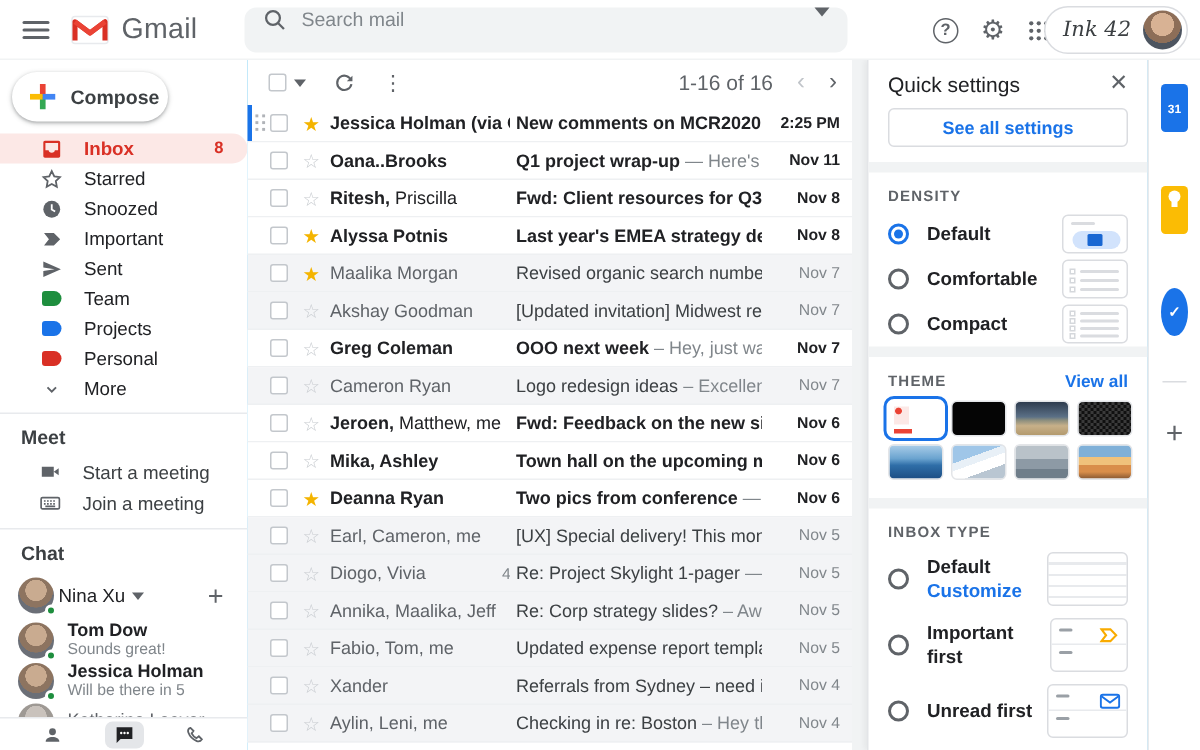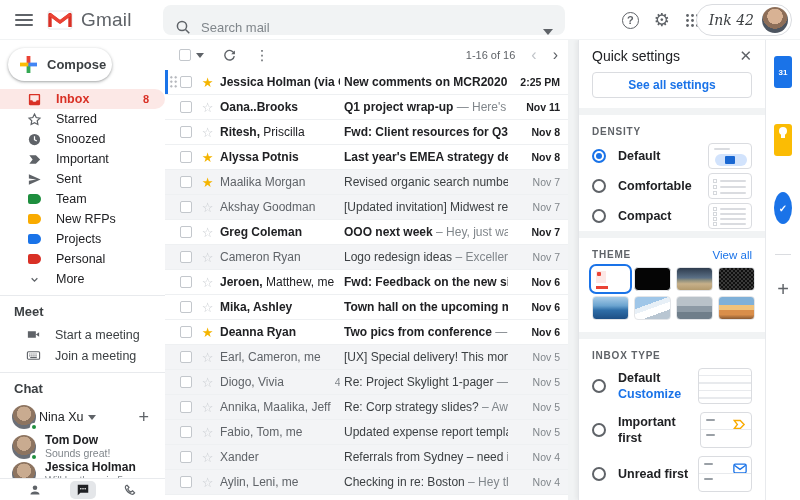--- a/index.html
+++ b/index.html
@@ -8,21 +8,21 @@
   .app { position:relative; width:800px; height:500px; overflow:hidden; background:#0ea5e9; }
 
   
   .topbar { position:absolute; top:0; left:0; right:0; height:40px; background:#fff;
             border-bottom:1px solid #f1f3f4; display:flex; align-items:center; z-index:5; }
   .burger { width:18px; height:12px; margin-left:15px; display:flex; flex-direction:column; justify-content:space-between; cursor:pointer; }
   .burger i { height:2px; background:#5f6368; border-radius:1px; }
   .brand { display:flex; align-items:center; gap:8px; margin-left:14px; }
   .brand-name { font-size:19px; color:#5f6368; letter-spacing:.2px; }
   .search { position:absolute; left:163px; top:5px; width:402px; height:30px; background:#f1f3f4;
-            border-radius:8px; display:flex; align-items:flex-end; padding:0 12px; gap:10px; }
+            border-radius:8px; display:flex; align-items:flex-start; padding:0 12px; gap:10px; }
   .search input { flex:1; border:0; outline:0; background:transparent; font-size:13px; color:#202124; font-family:inherit; }
   .search input::placeholder { color:#80868b; }
   .sopt { width:0; height:0; border-left:5px solid transparent; border-right:5px solid transparent; border-top:6px solid #5f6368; cursor:pointer; }
   .tb-actions { position:absolute; right:100px; top:0; height:40px; display:flex; align-items:center; gap:15px; }
   .helpq { width:17px; height:17px; border:1.6px solid #5f6368; border-radius:50%; color:#5f6368;
            font-size:11px; font-weight:bold; display:flex; align-items:center; justify-content:center; cursor:pointer; }
   .gear { font-size:18px; color:#5f6368; cursor:pointer; line-height:1; }
   .appsgrid { cursor:pointer; display:flex; }
   .account-pill { position:absolute; right:8px; top:4px; height:32px; border:1px solid #dadce0; border-radius:16px;
                   display:flex; align-items:center; gap:8px; padding:0 3px 0 12px; cursor:pointer; background:#fff; }
@@ -66,21 +66,21 @@
   .foot-ic { display:flex; align-items:center; justify-content:center; width:26px; height:18px; border-radius:5px; cursor:pointer; }
   .foot-ic.active { background:#e4e6e9; }
 
   
   .list { position:absolute; left:165px; top:40px; width:403px; bottom:0; background:#fff; }
   .list-toolbar { height:30px; display:flex; align-items:center; padding:0 10px 0 14px; }
   .cb { width:12px; height:12px; border:1.5px solid #c3c7cc; border-radius:2px; background:#fff; flex:0 0 12px; cursor:pointer; }
   .tb-caret { width:0; height:0; border-left:4px solid transparent; border-right:4px solid transparent; border-top:5px solid #5f6368; margin-left:5px; cursor:pointer; }
   .tb-ic { margin-left:18px; cursor:pointer; display:flex; align-items:center; color:#5f6368; }
   .kebab { font-size:14px; color:#5f6368; letter-spacing:0; }
-  .pagin { margin-left:auto; font-size:11px; color:#5f6368; }
+  .pagin { margin-left:auto; font-size:14px; color:#5f6368; }
   .pg-chev { font-size:16px; color:#5f6368; margin-left:16px; cursor:pointer; line-height:1; }
   .pg-chev.dis { color:#c0c4c9; }
   .rows { }
   .row { height:25px; display:flex; align-items:center; padding:0 8px 0 4px; position:relative;
          border-bottom:1px solid #eef0f2; background:#f3f4f6; cursor:pointer; }
   .row.unread { background:#fff; }
   .selbar { position:absolute; left:0; top:0; bottom:0; width:3px; background:#1a73e8; display:none; }
   .row.hover .selbar { display:block; }
   .drag { width:9px; height:14px; margin-right:2px; opacity:0;
           background:radial-gradient(circle, #b0b3b8 1px, transparent 1.3px) 0 0/4.5px 4.5px; }
@@ -105,21 +105,21 @@
   
   .qs { position:absolute; left:578px; top:40px; width:187px; bottom:0; background:#fff;
         border-left:1px solid #e3e5e8; box-shadow:-2px 0 4px rgba(0,0,0,.05); overflow:hidden; }
   .qs-header { height:31px; display:flex; align-items:center; padding:0 13px; }
   .qs-title { font-size:14px; color:#202124; }
   .qs-close { margin-left:auto; font-size:15px; color:#5f6368; cursor:pointer; line-height:1; }
   .qs-btn { margin:1px 13px 10px; height:26px; border:1px solid #dadce0; border-radius:4px; background:#fff;
             color:#1a73e8; font-size:12px; font-weight:bold; display:flex; align-items:center; justify-content:center; cursor:pointer; }
   .strip { height:7px; background:#f1f3f4; }
   .qs-label { font-size:10px; font-weight:bold; letter-spacing:.8px; color:#5f6368; margin:11px 13px 4px; display:flex; }
-  .qs-label .viewall { margin-left:auto; color:#1a73e8; font-size:11.5px; font-weight:normal; letter-spacing:0; cursor:pointer; }
+  .qs-label .viewall { margin-left:auto; color:#1a73e8; font-size:11.5px; font-weight:bold; letter-spacing:0; cursor:pointer; }
   .radio-row { height:30px; display:flex; align-items:center; padding:0 13px; cursor:pointer; }
   .radio { width:14px; height:14px; border:2px solid #5f6368; border-radius:50%; flex:0 0 14px; position:relative; }
   .radio.sel { border-color:#1a73e8; }
   .radio.sel::after { content:""; position:absolute; left:2px; top:2px; width:6px; height:6px; border-radius:50%; background:#1a73e8; }
   .radio-lab { font-size:12.5px; color:#202124; margin-left:12px; line-height:1.3;font-weight:bold; }
   .radio-lab .link { color:#1a73e8; cursor:pointer; }
   .dthumb { margin-left:auto; width:44px; height:26px; border:1px solid #dadce0; border-radius:4px; background:#fff; position:relative; overflow:hidden; }
   .dthumb i { position:absolute; display:block; }
   .d-line { left:5px; top:4px; width:16px; height:2px; background:#dadce0; border-radius:1px; }
   .d-pill { left:6px; top:10px; width:32px; height:12px; background:#d2e3fc; border-radius:6px; }
@@ -262,26 +262,20 @@
           <span class="nav-label">Sent</span>
         </div>
         <div class="nav-item">
           <span class="icn">
             <span class="label-chip" style="background: rgb(30, 142, 62);"></span>
           </span>
           <span class="nav-label">Team</span>
         </div>
         <div class="nav-item">
           <span class="icn">
-            <span class="label-chip" style="background: rgb(249, 171, 0);"></span>
-          </span>
-          <span class="nav-label">New RFPs</span>
-        </div>
-        <div class="nav-item">
-          <span class="icn">
             <span class="label-chip" style="background: rgb(26, 115, 232);"></span>
           </span>
           <span class="nav-label">Projects</span>
         </div>
         <div class="nav-item">
           <span class="icn">
             <span class="label-chip" style="background: rgb(217, 48, 37);"></span>
           </span>
           <span class="nav-label">Personal</span>
         </div>

